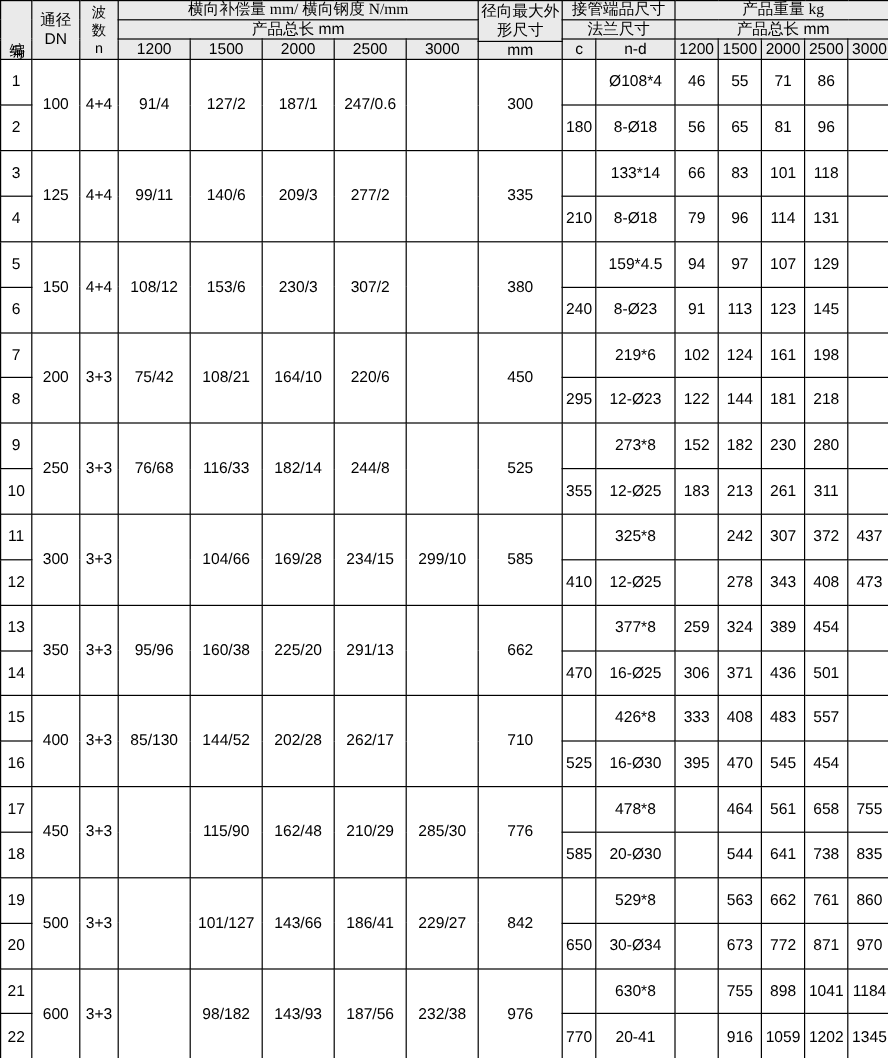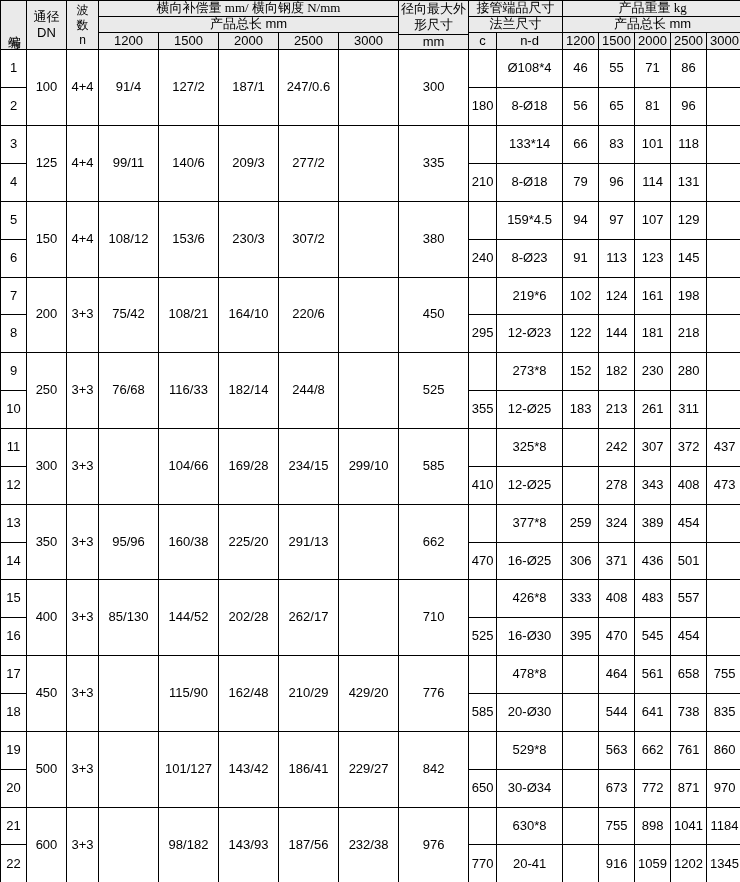--- a/index.html
+++ b/index.html
@@ -366,21 +366,21 @@
         <td></td>
       </tr>
       <tr>
         <td class="num-col">17</td>
         <td rowspan="2">450</td>
         <td rowspan="2">3+3</td>
         <td rowspan="2"></td>
         <td rowspan="2">115/90</td>
         <td rowspan="2">162/48</td>
         <td rowspan="2">210/29</td>
-        <td rowspan="2">429/20</td>
+        <td rowspan="2">285/30</td>
         <td rowspan="2">776</td>
         <td></td>
         <td>478*8</td>
         <td></td>
         <td>464</td>
         <td>561</td>
         <td>658</td>
         <td>755</td>
       </tr>
       <tr>
@@ -392,21 +392,21 @@
         <td>641</td>
         <td>738</td>
         <td>835</td>
       </tr>
       <tr>
         <td class="num-col">19</td>
         <td rowspan="2">500</td>
         <td rowspan="2">3+3</td>
         <td rowspan="2"></td>
         <td rowspan="2">101/127</td>
-        <td rowspan="2">143/42</td>
+        <td rowspan="2">143/66</td>
         <td rowspan="2">186/41</td>
         <td rowspan="2">229/27</td>
         <td rowspan="2">842</td>
         <td></td>
         <td>529*8</td>
         <td></td>
         <td>563</td>
         <td>662</td>
         <td>761</td>
         <td>860</td>

